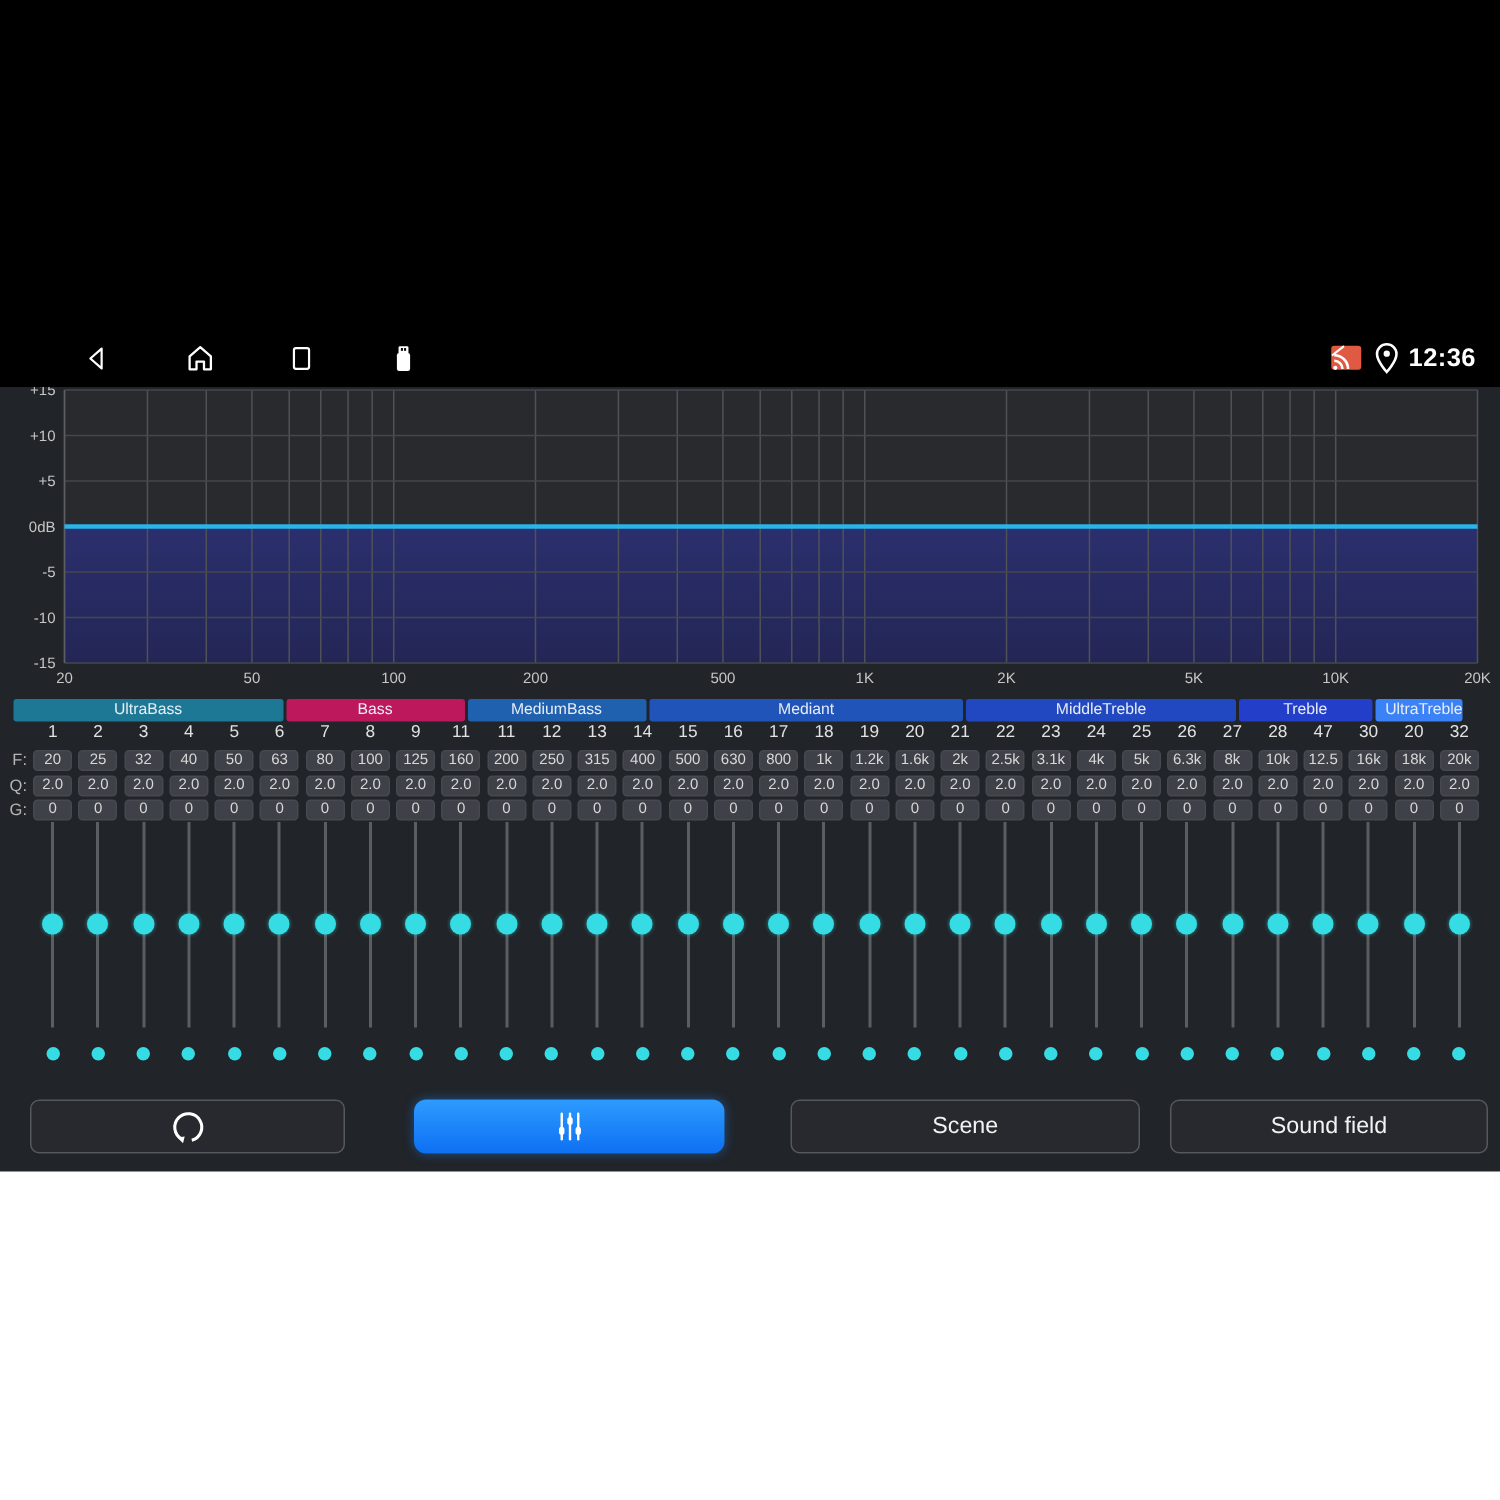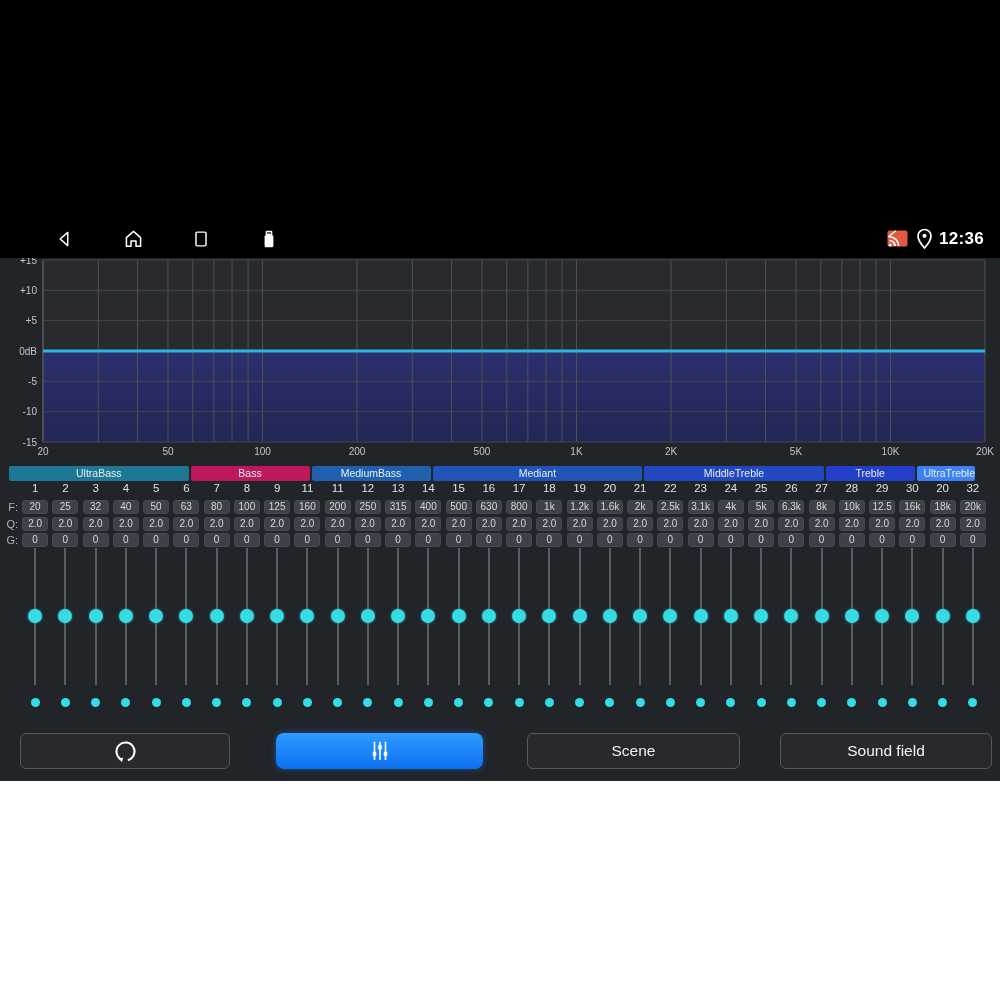--- a/index.html
+++ b/index.html
@@ -39,21 +39,21 @@
          background:#35dce4;box-shadow:0 0 3px rgba(53,220,228,.55);}
   .dots-row{top:478px;}
   .dot{width:9px;height:9px;border-radius:50%;background:#35dce4;}
 
   
   .btn{position:absolute;top:513px;height:36px;background:#27292e;border:1px solid #55585e;border-radius:6px;
        display:flex;align-items:center;justify-content:center;color:#f2f2f2;font-size:15.5px;box-sizing:border-box;cursor:pointer;}
   .btn-reset{left:20px;width:210px;}
   .btn-eq{left:276px;width:207px;background:linear-gradient(#2d9bff,#0e70f2);border:none;border-radius:8px;
           box-shadow:0 0 7px rgba(30,130,250,.45);}
-  .btn-scene{left:527px;width:213px;}
+  .btn-scene{left:527px;width:233px;}
   .btn-sound{left:780px;width:212px;}
 </style>
 </head>
 <body>
 
 <div class="canvas">
   <div class="letterbox-top"></div>
 
   <div class="screen">
 
@@ -196,21 +196,21 @@
         <div class="num">19</div>
         <div class="num">20</div>
         <div class="num">21</div>
         <div class="num">22</div>
         <div class="num">23</div>
         <div class="num">24</div>
         <div class="num">25</div>
         <div class="num">26</div>
         <div class="num">27</div>
         <div class="num">28</div>
-        <div class="num">29</div>
+        <div class="num">47</div>
         <div class="num">30</div>
         <div class="num">20</div>
         <div class="num">32</div>
       </div>
 
     <div class="row-label lab-f">F:</div>
     <div class="row-label lab-q">Q:</div>
     <div class="row-label lab-g">G:</div>
     <div class="cols row-f">
         <div class="chip">20</div>

